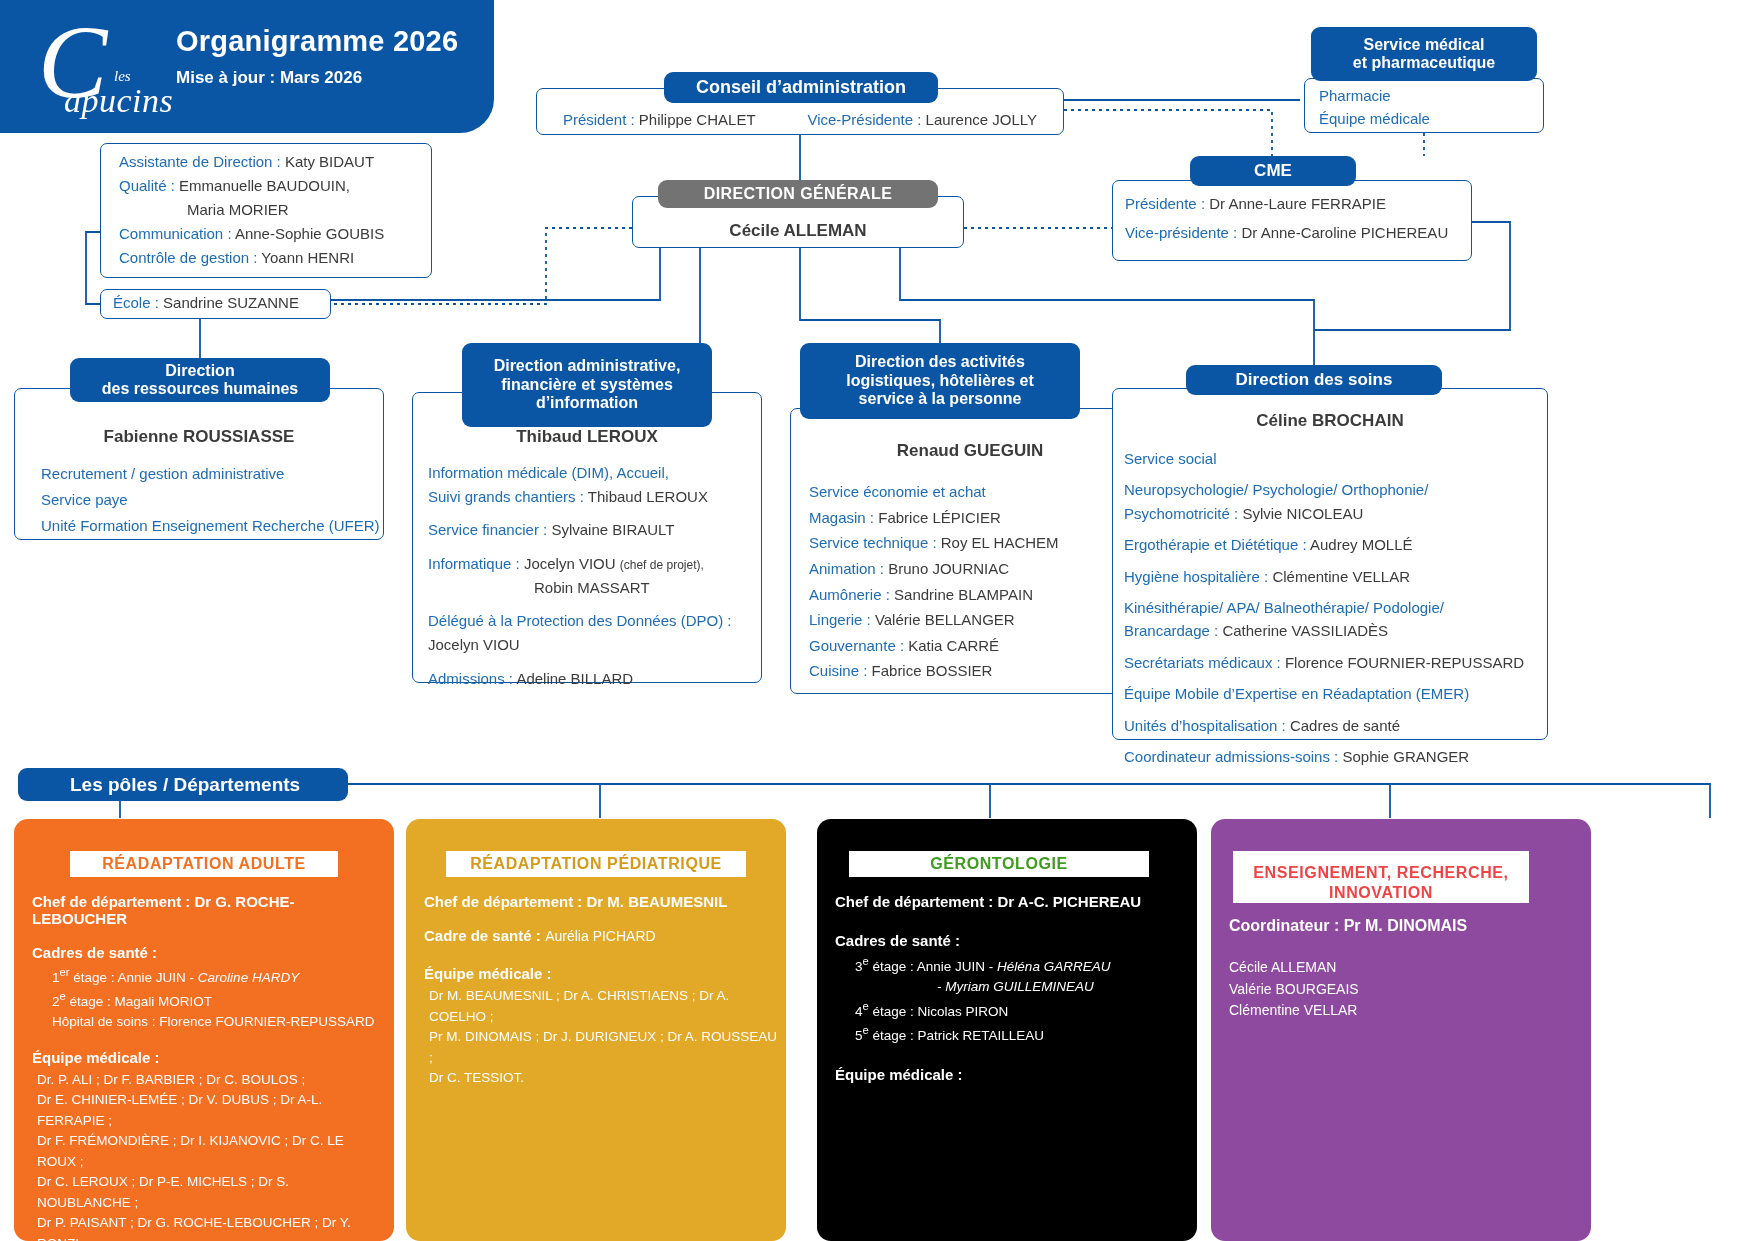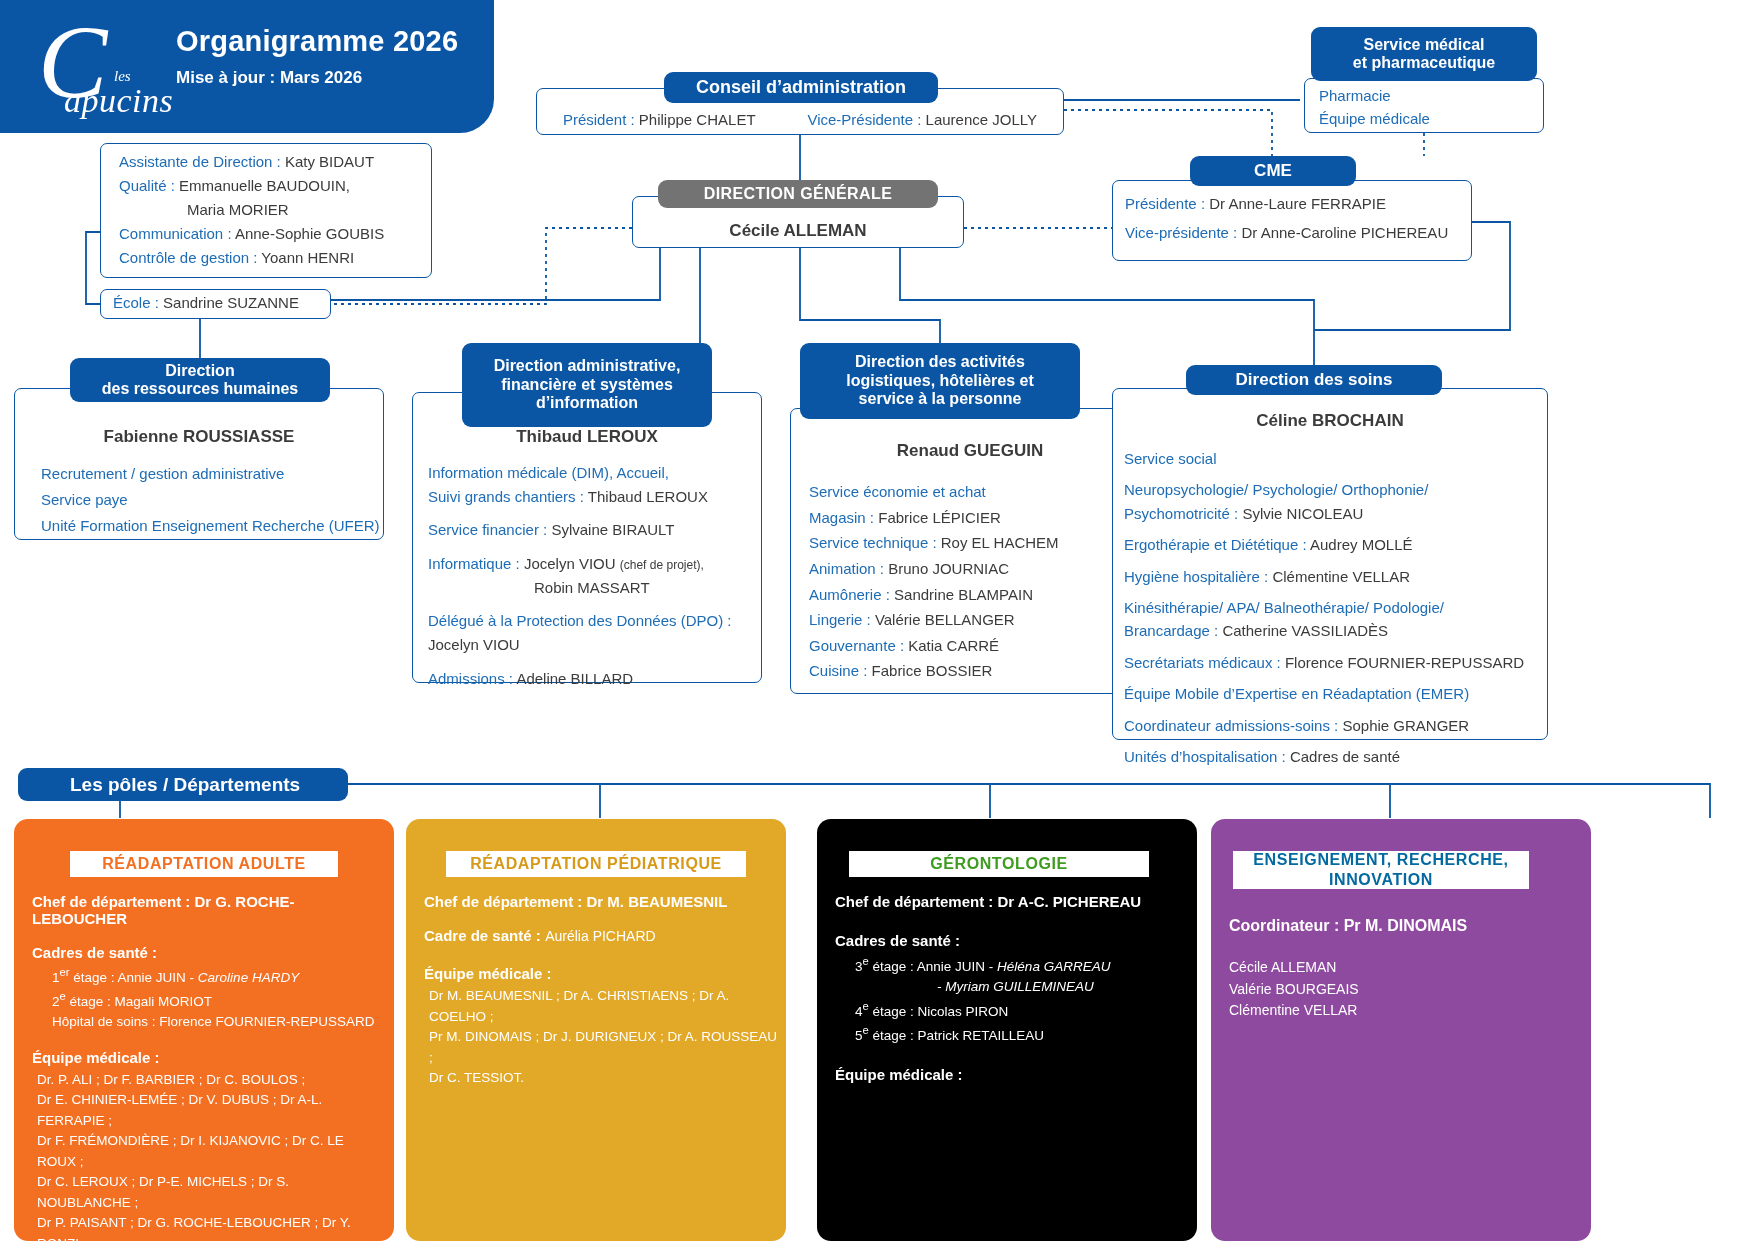--- a/index.html
+++ b/index.html
@@ -129,21 +129,21 @@
   .pole .li{font-size:13.5px;line-height:1.52;}
   .pole .it{font-style:italic;}
 
   #pole-adulte{left:14px;background:#f36f21;}
   #pole-adulte .cap{left:56px;width:268px;height:26px;color:#f36f21;}
   #pole-pedia{left:406px;background:#e2a828;}
   #pole-pedia .cap{left:40px;width:300px;height:26px;color:#d79a18;}
   #pole-gero{left:797px;background:#000000;margin-left:20px;}
   #pole-gero .cap{left:32px;width:300px;height:26px;color:#3e9c1f;}
   #pole-ens{left:1211px;background:#8e4a9e;}
-  #pole-ens .cap{left:22px;width:296px;height:38px;color:#0369a1;}
+  #pole-ens .cap{left:22px;width:296px;height:52px;color:#ef4444;align-items:flex-end;}
 </style>
 </head>
 <body>
 
 <div class="canvas">
 
   <svg class="lines" viewBox="0 0 1754 1241">
     <g stroke="#0b56a4" stroke-width="1.8" fill="none">
 
       <path d="M800,135 L800,180"></path>
@@ -348,26 +348,26 @@
         <div class="lbl">Kinésithérapie/ APA/ Balneothérapie/ Podologie/</div>
         <div><span class="lbl">Brancardage :</span>
              <span class="val">Catherine VASSILIADÈS</span></div>
       </div>
       <div class="blk">
         <span class="lbl">Secrétariats médicaux :</span>
         <span class="val">Florence FOURNIER-REPUSSARD</span>
       </div>
       <div class="blk lbl">Équipe Mobile d’Expertise en Réadaptation (EMER)</div>
       <div class="blk">
+        <span class="lbl">Unités d’hospitalisation :</span>
+        <span class="val">Cadres de santé</span>
+      </div>
+      <div class="blk">
         <span class="lbl">Coordinateur admissions-soins :</span>
         <span class="val">Sophie GRANGER</span>
-      </div>
-      <div class="blk">
-        <span class="lbl">Unités d’hospitalisation :</span>
-        <span class="val">Cadres de santé</span>
       </div>
     </div>
   </div>
   <div class="pill" id="dsoins-pill">Direction des soins</div>
 
   <div class="pill" id="poles-pill">Les pôles / Départements</div>
 
   <div class="pole" id="pole-adulte">
     <div class="cap">RÉADAPTATION ADULTE</div>
     <div class="body" style="top:74px;width:354px;">

